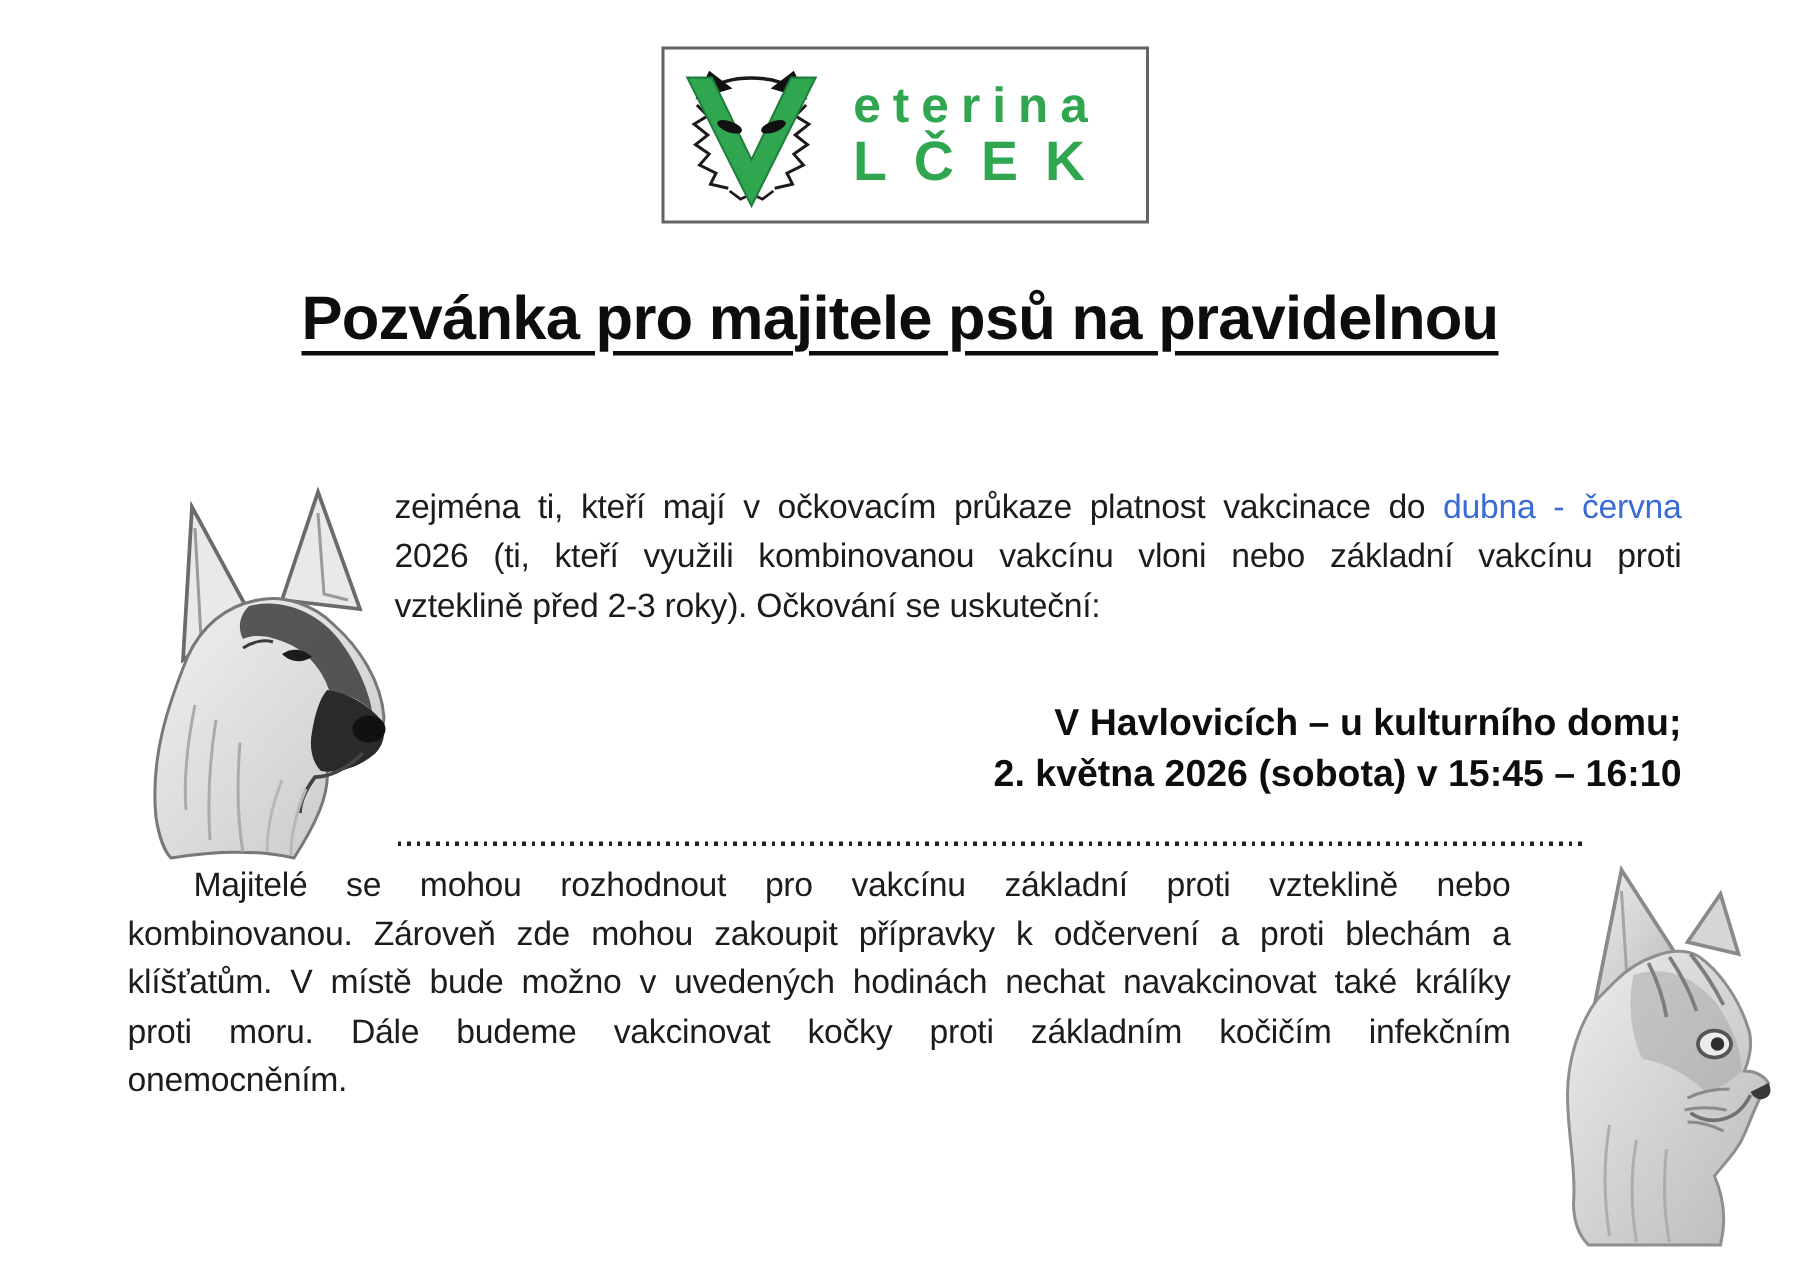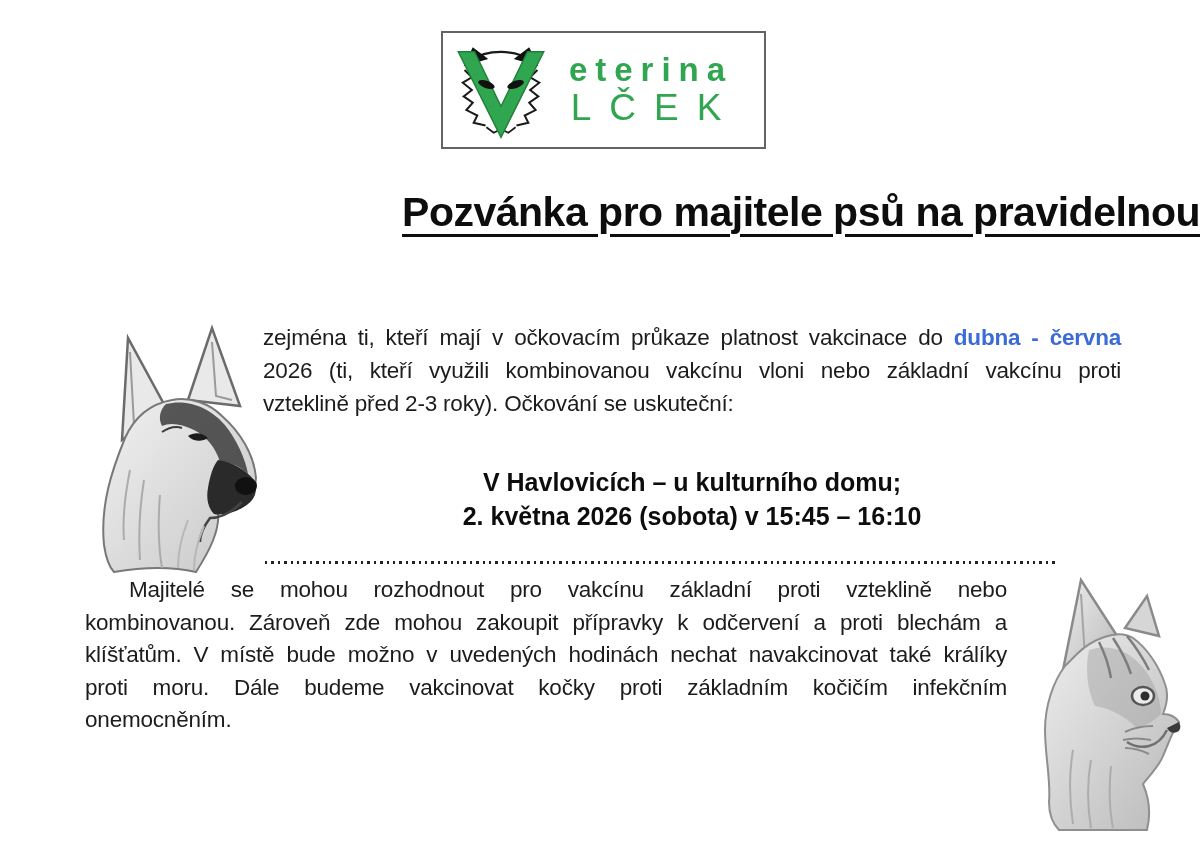--- a/index.html
+++ b/index.html
@@ -21,29 +21,29 @@
     display: flex; align-items: center;
     padding: 5px 19px 5px 6px; gap: 4px;
   }
   .wolf-svg { width: 104px; height: 102px; flex: 0 0 auto; }
   .logo-text { flex: 1; text-align: center; line-height: 1.08; }
   .logo-line1 {
     font-weight: bold; font-size: 33px; letter-spacing: 8px;
     color: var(--logo-green, #2FA64F);
   }
   .logo-line2 {
-    font-weight: normal; font-size: 37px; letter-spacing: 18px;
+    font-weight: bold; font-size: 37px; letter-spacing: 18px;
     color: var(--logo-green, #2FA64F);
     padding-left: 8px;
   }
 
   
   .title {
     position: absolute; left: 0; top: 180px; width: 1200px;
-    text-align: right; font-weight: 700;
+    text-align: center; font-weight: 700;
     font-size: 41px; line-height: 64px; letter-spacing: -0.5px;
     color: #0d0d0d;
   }
   .title-line {
     text-decoration: underline;
     text-decoration-thickness: 3px;
     text-underline-offset: 8px;
   }
 
   
@@ -56,26 +56,26 @@
     font-size: 22.5px; line-height: 33px; letter-spacing: -0.2px;
   }
   .details {
     position: absolute; left: 85px; top: 574px; width: 922px;
     font-size: 22.5px; line-height: 32.5px; letter-spacing: -0.2px;
   }
   .jline { text-align: justify; text-align-last: justify; text-justify: inter-word; }
   .plainline { text-align: left; }
   .indent1 { text-indent: 49px; }
   .indent2 { text-indent: 44px; }
-  .blue { color: var(--accent-blue, #3B6BD5); font-weight: bold; }
+  .blue { color: var(--accent-blue, #3B6BD5); }
 
   
   .event {
     position: absolute; left: 263px; top: 465px; width: 858px;
-    text-align: center; font-weight: bold;
+    text-align: right; font-weight: bold;
     font-size: 25px; line-height: 34px; color: #0d0d0d;
   }
 
   
   .dotted {
     position: absolute; left: 265px; top: 561px;
     width: 790px; height: 3px;
     background-image: repeating-linear-gradient(90deg, #222 0 2.4px, transparent 2.4px 6.4px);
   }
 </style>

